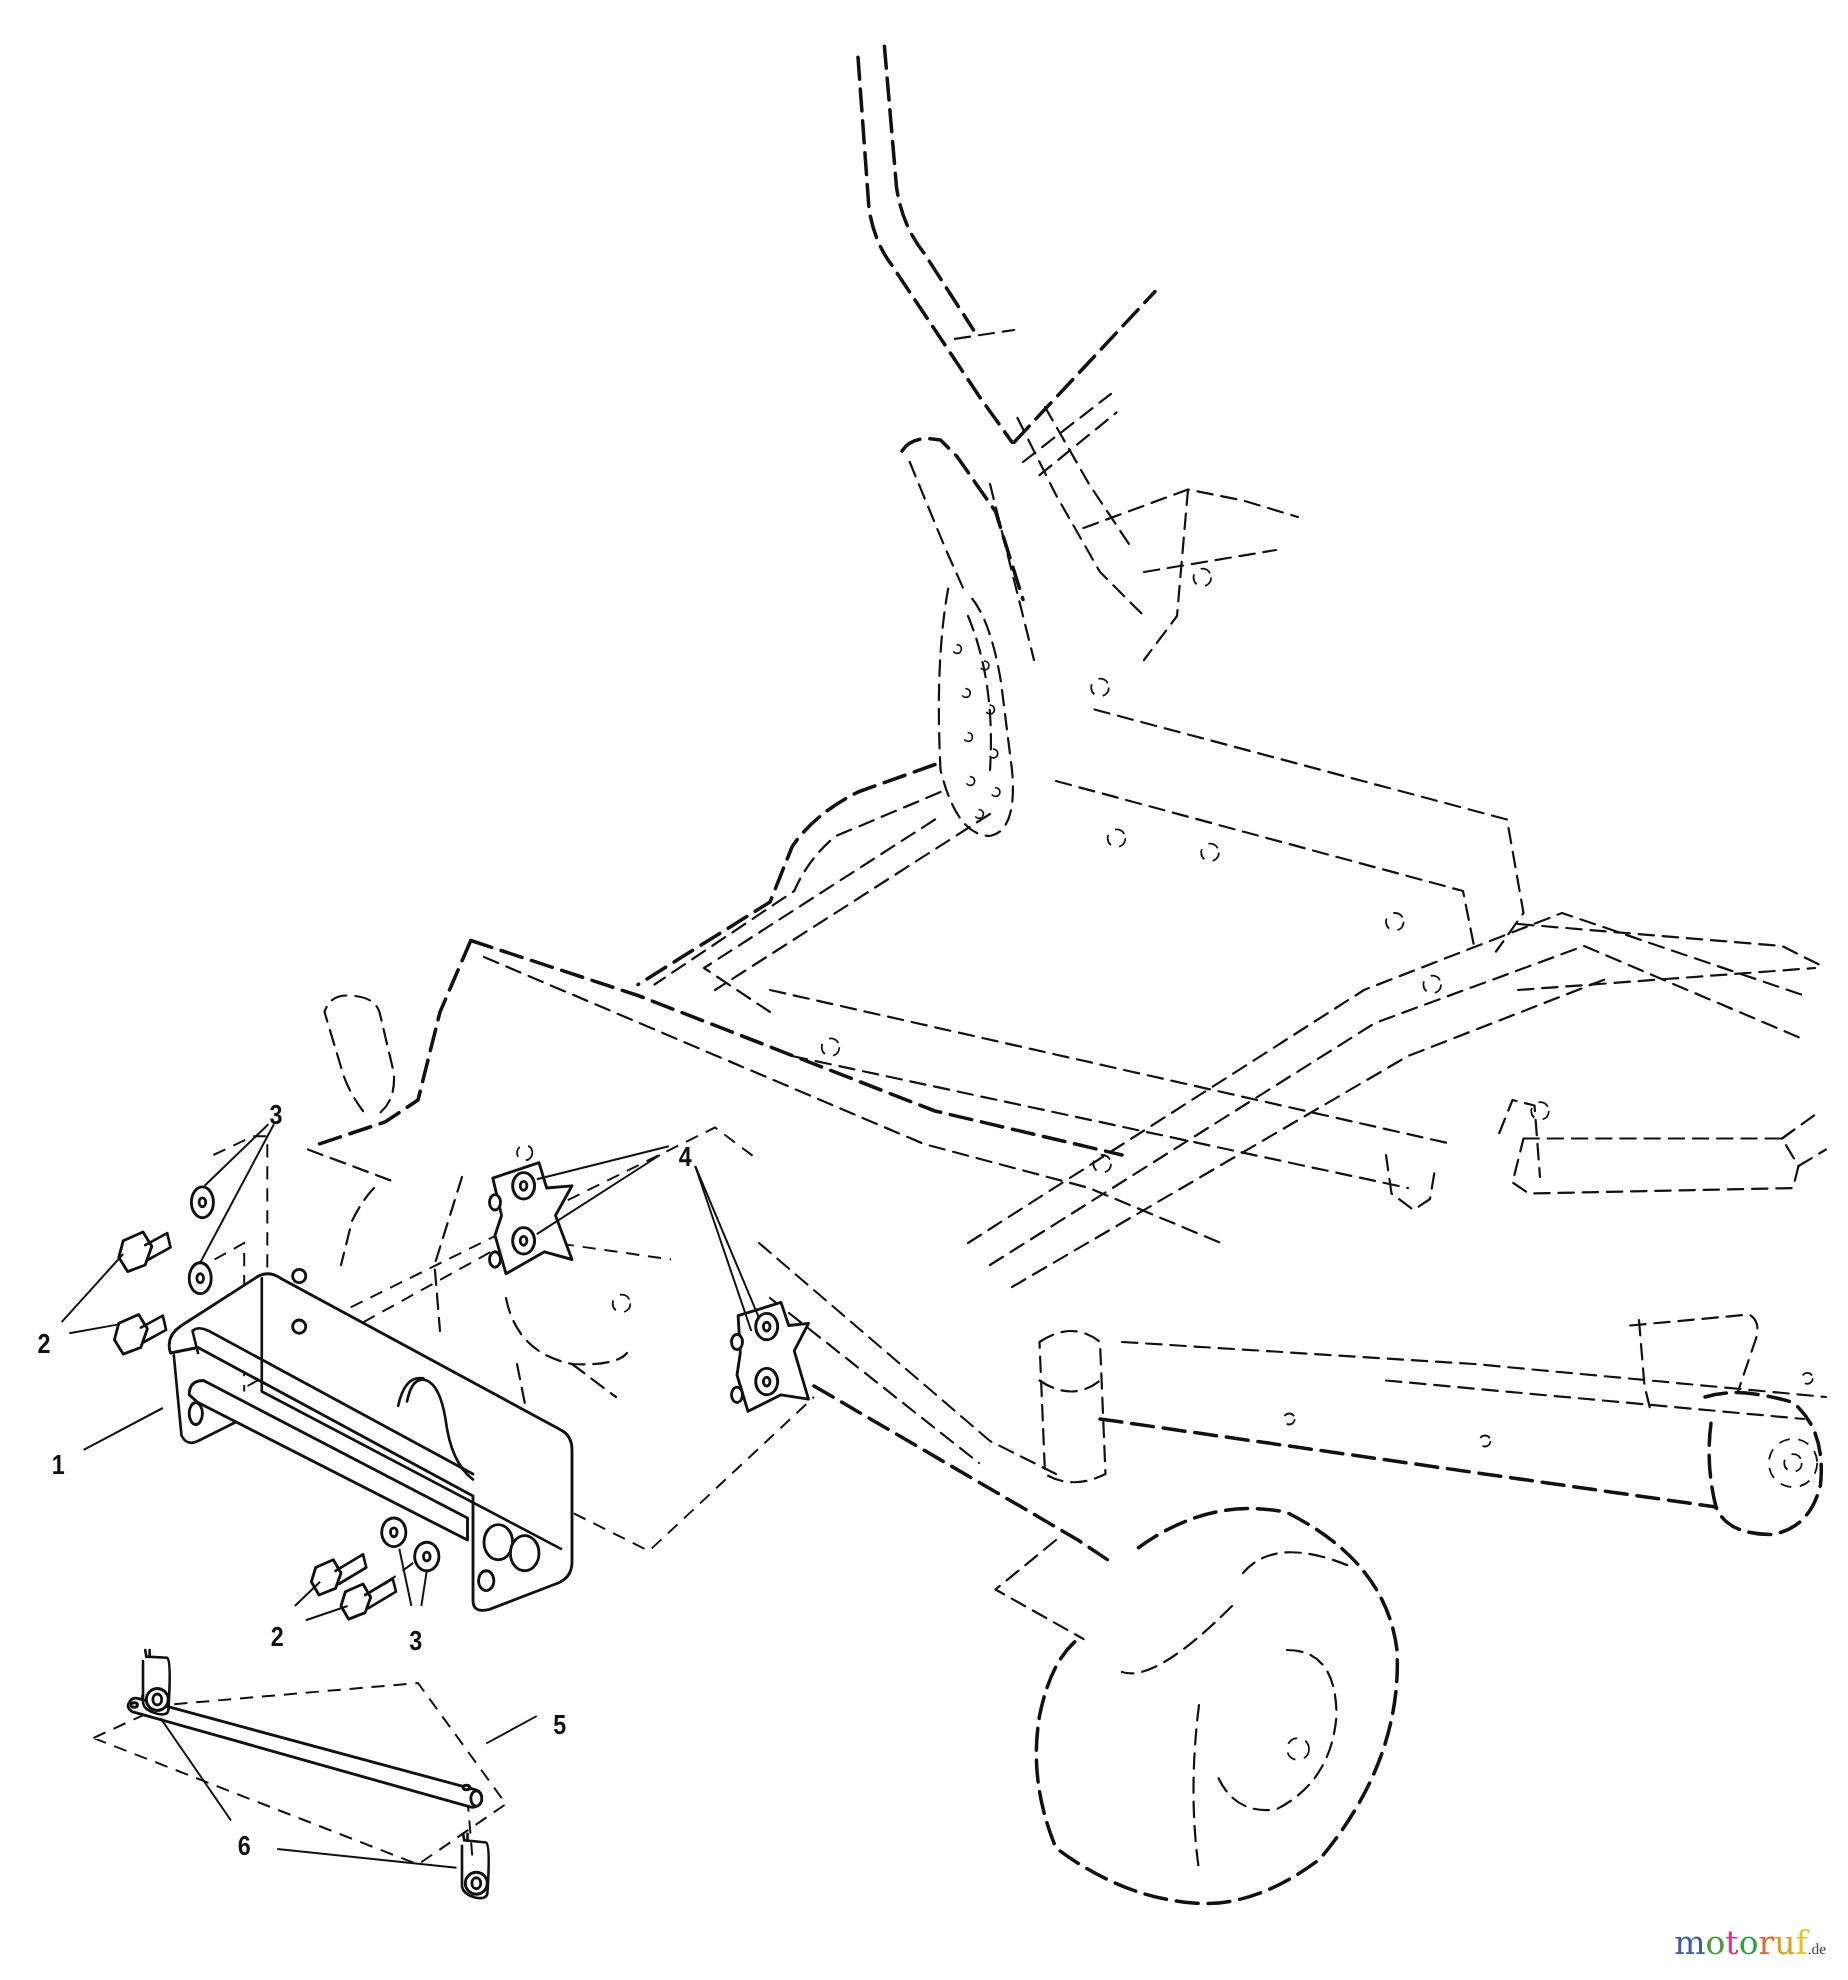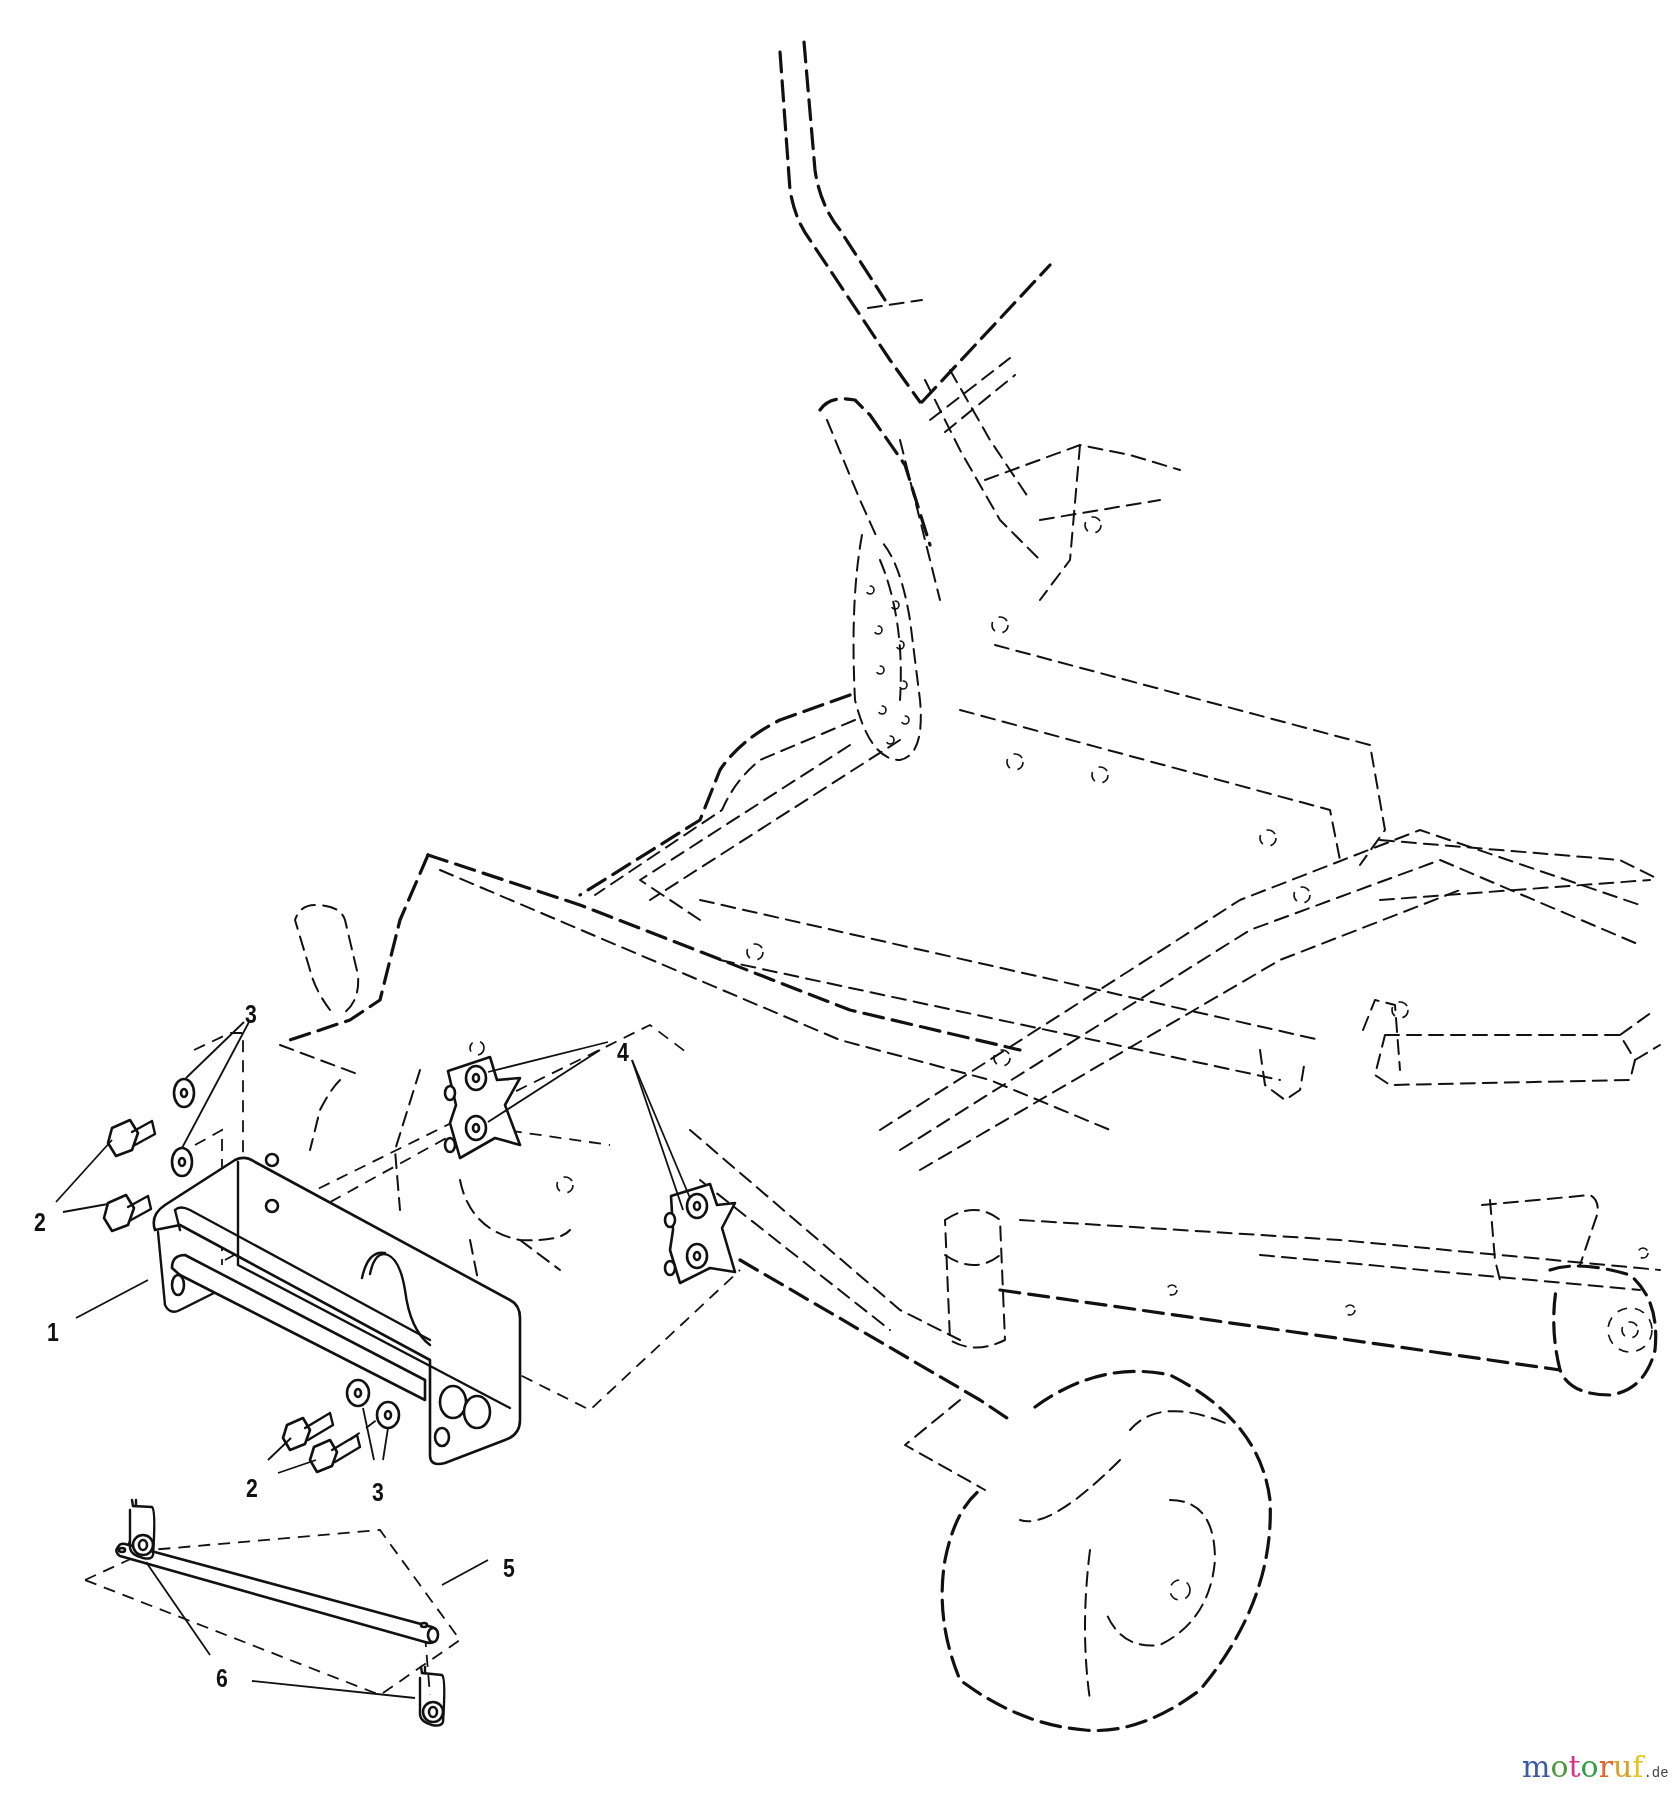--- a/index.html
+++ b/index.html
@@ -7,21 +7,21 @@
   #diagram { position:absolute; left:0; top:0; width:1680px; height:1800px; }
   .ghost { fill:none; stroke:#111; stroke-width:2; stroke-dasharray:14 8; stroke-linecap:round; stroke-linejoin:round; }
   .ghost-heavy { fill:none; stroke:#111; stroke-width:3.2; stroke-dasharray:20 9; stroke-linecap:round; stroke-linejoin:round; }
   .ghost-thin { fill:none; stroke:#111; stroke-width:1.6; stroke-dasharray:10 8; }
   .part { fill:#fff; stroke:#111; stroke-width:2.6; stroke-linejoin:round; stroke-linecap:round; }
   .part-line { fill:none; stroke:#111; stroke-width:2.4; stroke-linecap:round; stroke-linejoin:round; }
   .leader { fill:none; stroke:#111; stroke-width:1.8; }
   .explode { fill:none; stroke:#111; stroke-width:1.8; stroke-dasharray:12 8; }
   .callout { position:absolute; font-family:"Liberation Sans", sans-serif; font-weight:bold; font-size:25px; color:#111; line-height:1; transform:scaleX(0.85); }
   #watermark { position:absolute; left:1522px; top:1752px; font-family:"DejaVu Serif", serif; font-size:30px; line-height:1; white-space:nowrap; }
-  #watermark .tld { font-family:Liberation Mono, monospace; font-size:14px; color:#444;text-align:right; }
+  #watermark .tld { font-family:Liberation Serif, serif; font-size:14px; color:#444;text-align:right; }
 </style>
 </head>
 <body>
 
 <svg id="diagram" viewBox="0 0 1680 1800" xmlns="http://www.w3.org/2000/svg">
 
   <g>
 
     <path class="ghost-heavy" d="M780 52 L790 190 Q795 220 810 240 L890 360 L920 402"></path>
     <path class="ghost-heavy" d="M804 42 L815 170 Q820 205 840 230 L885 300"></path>

